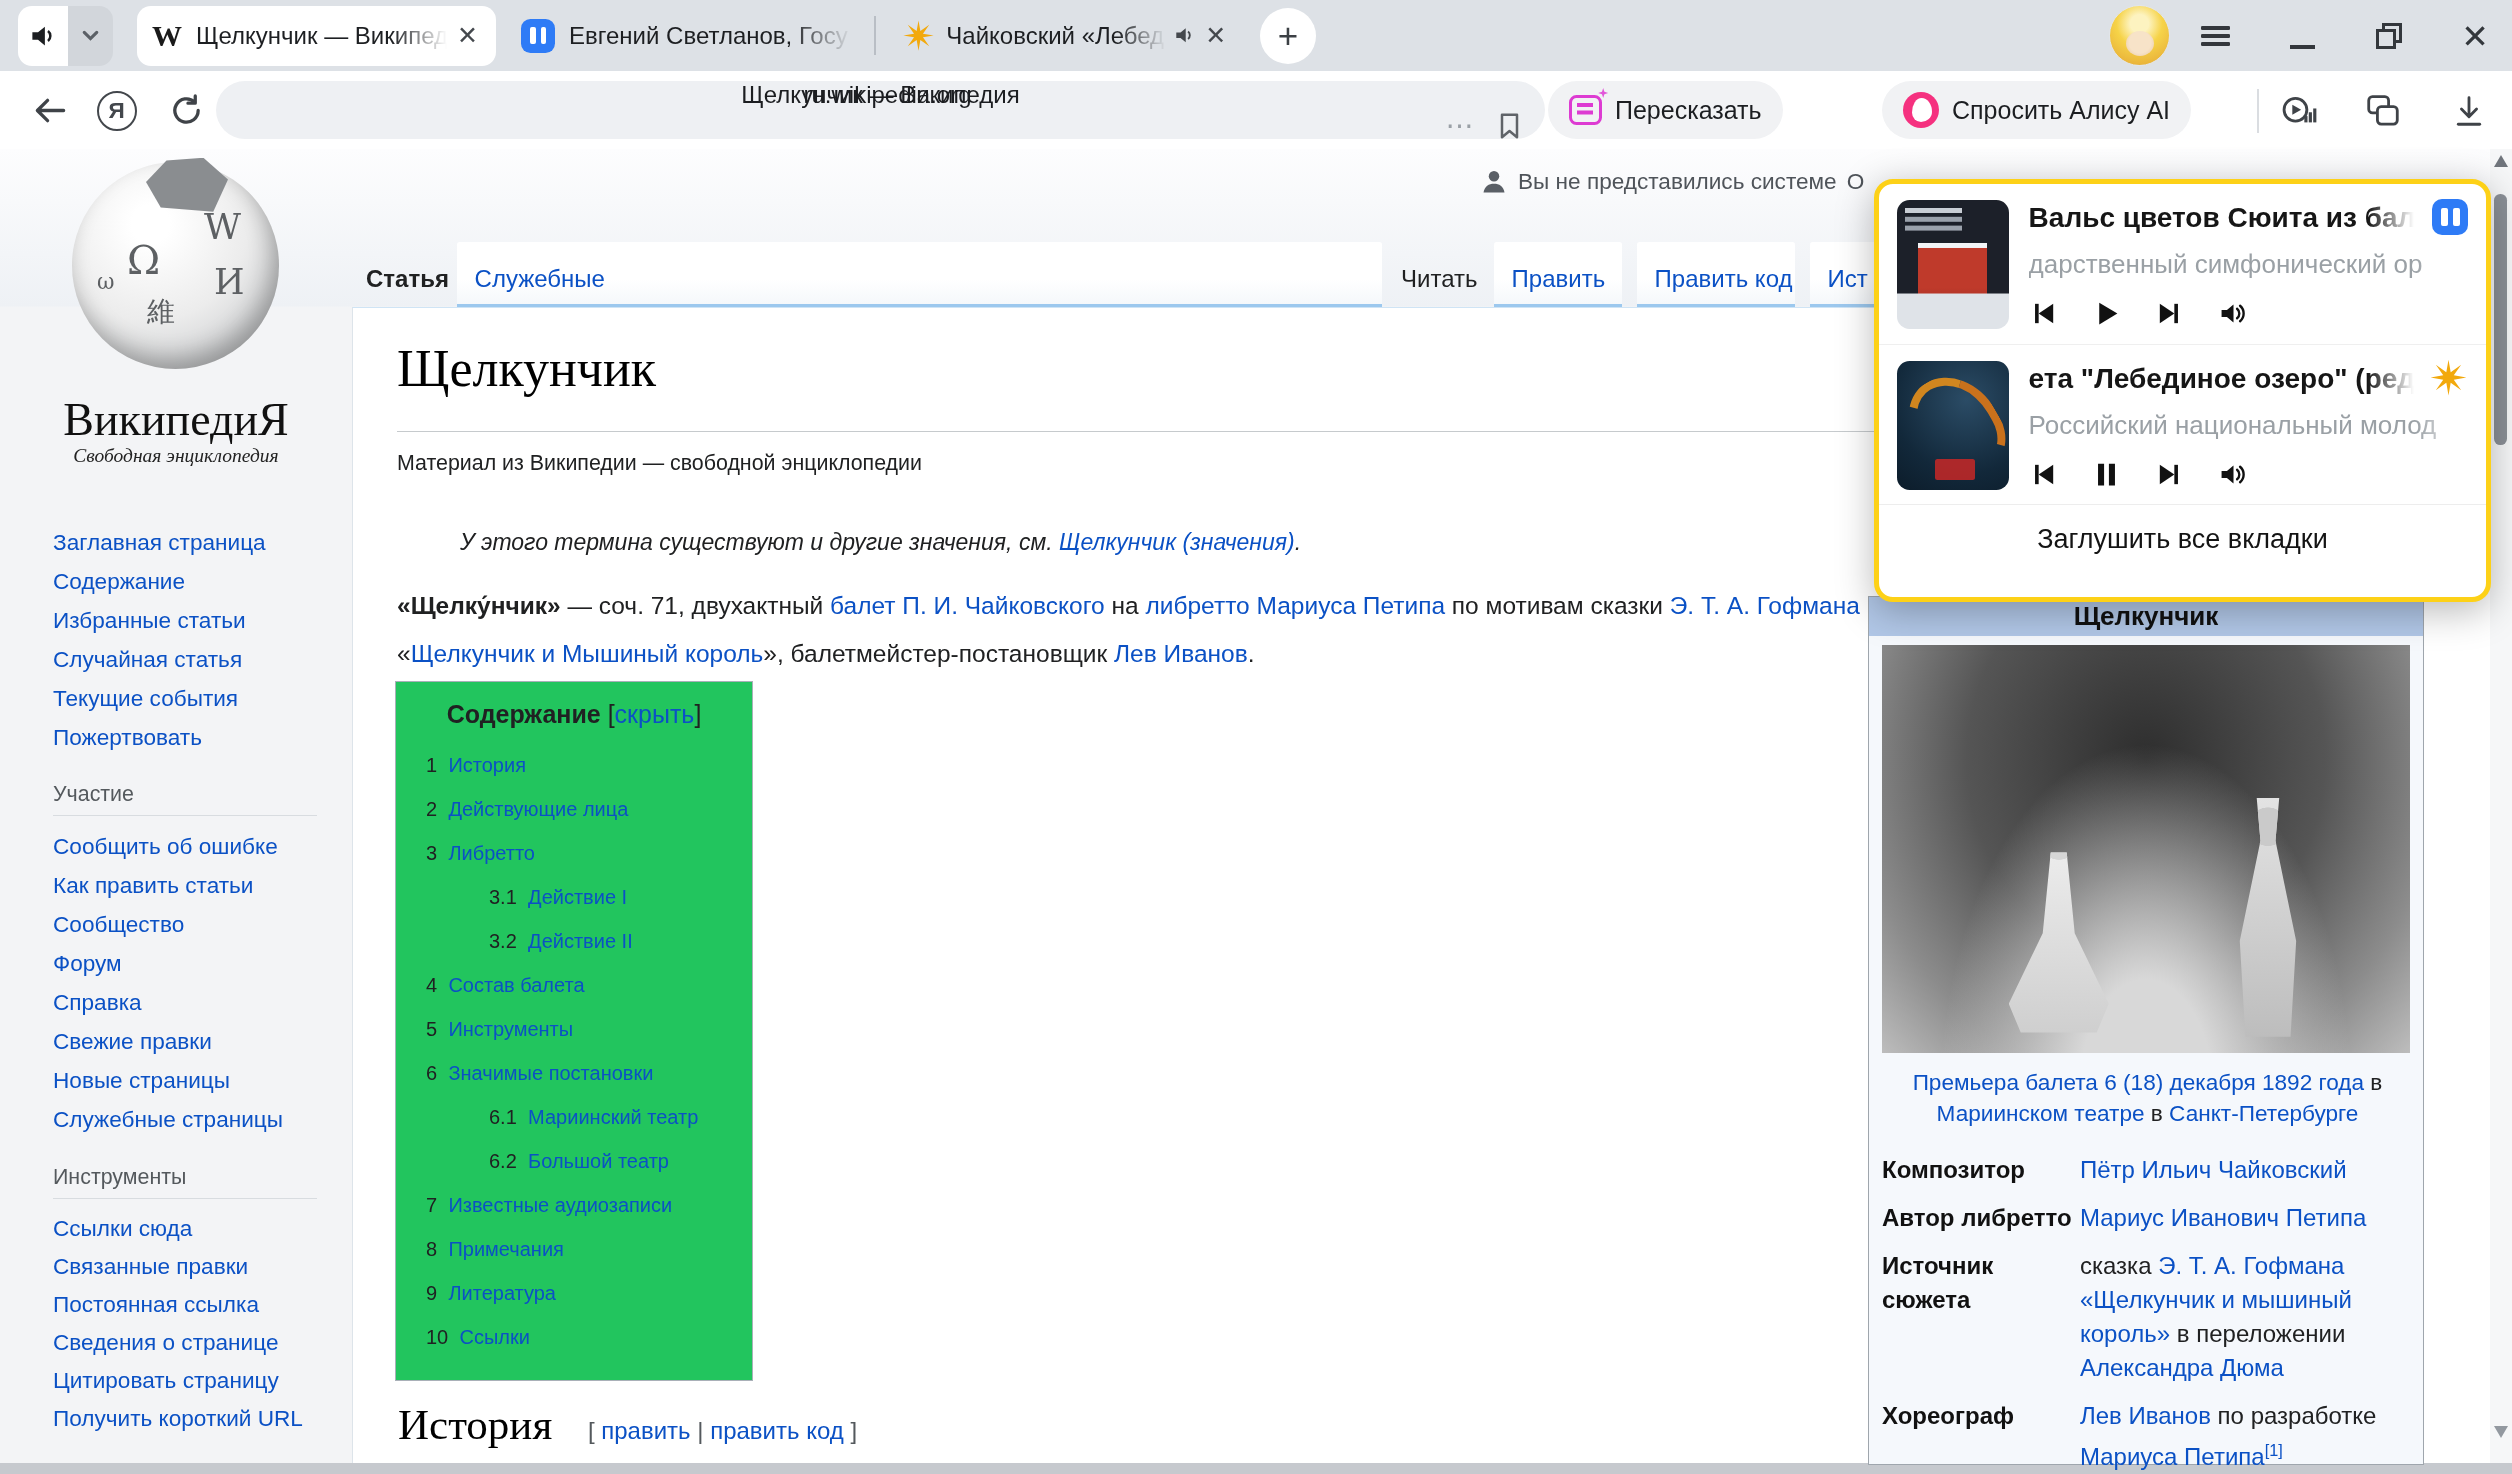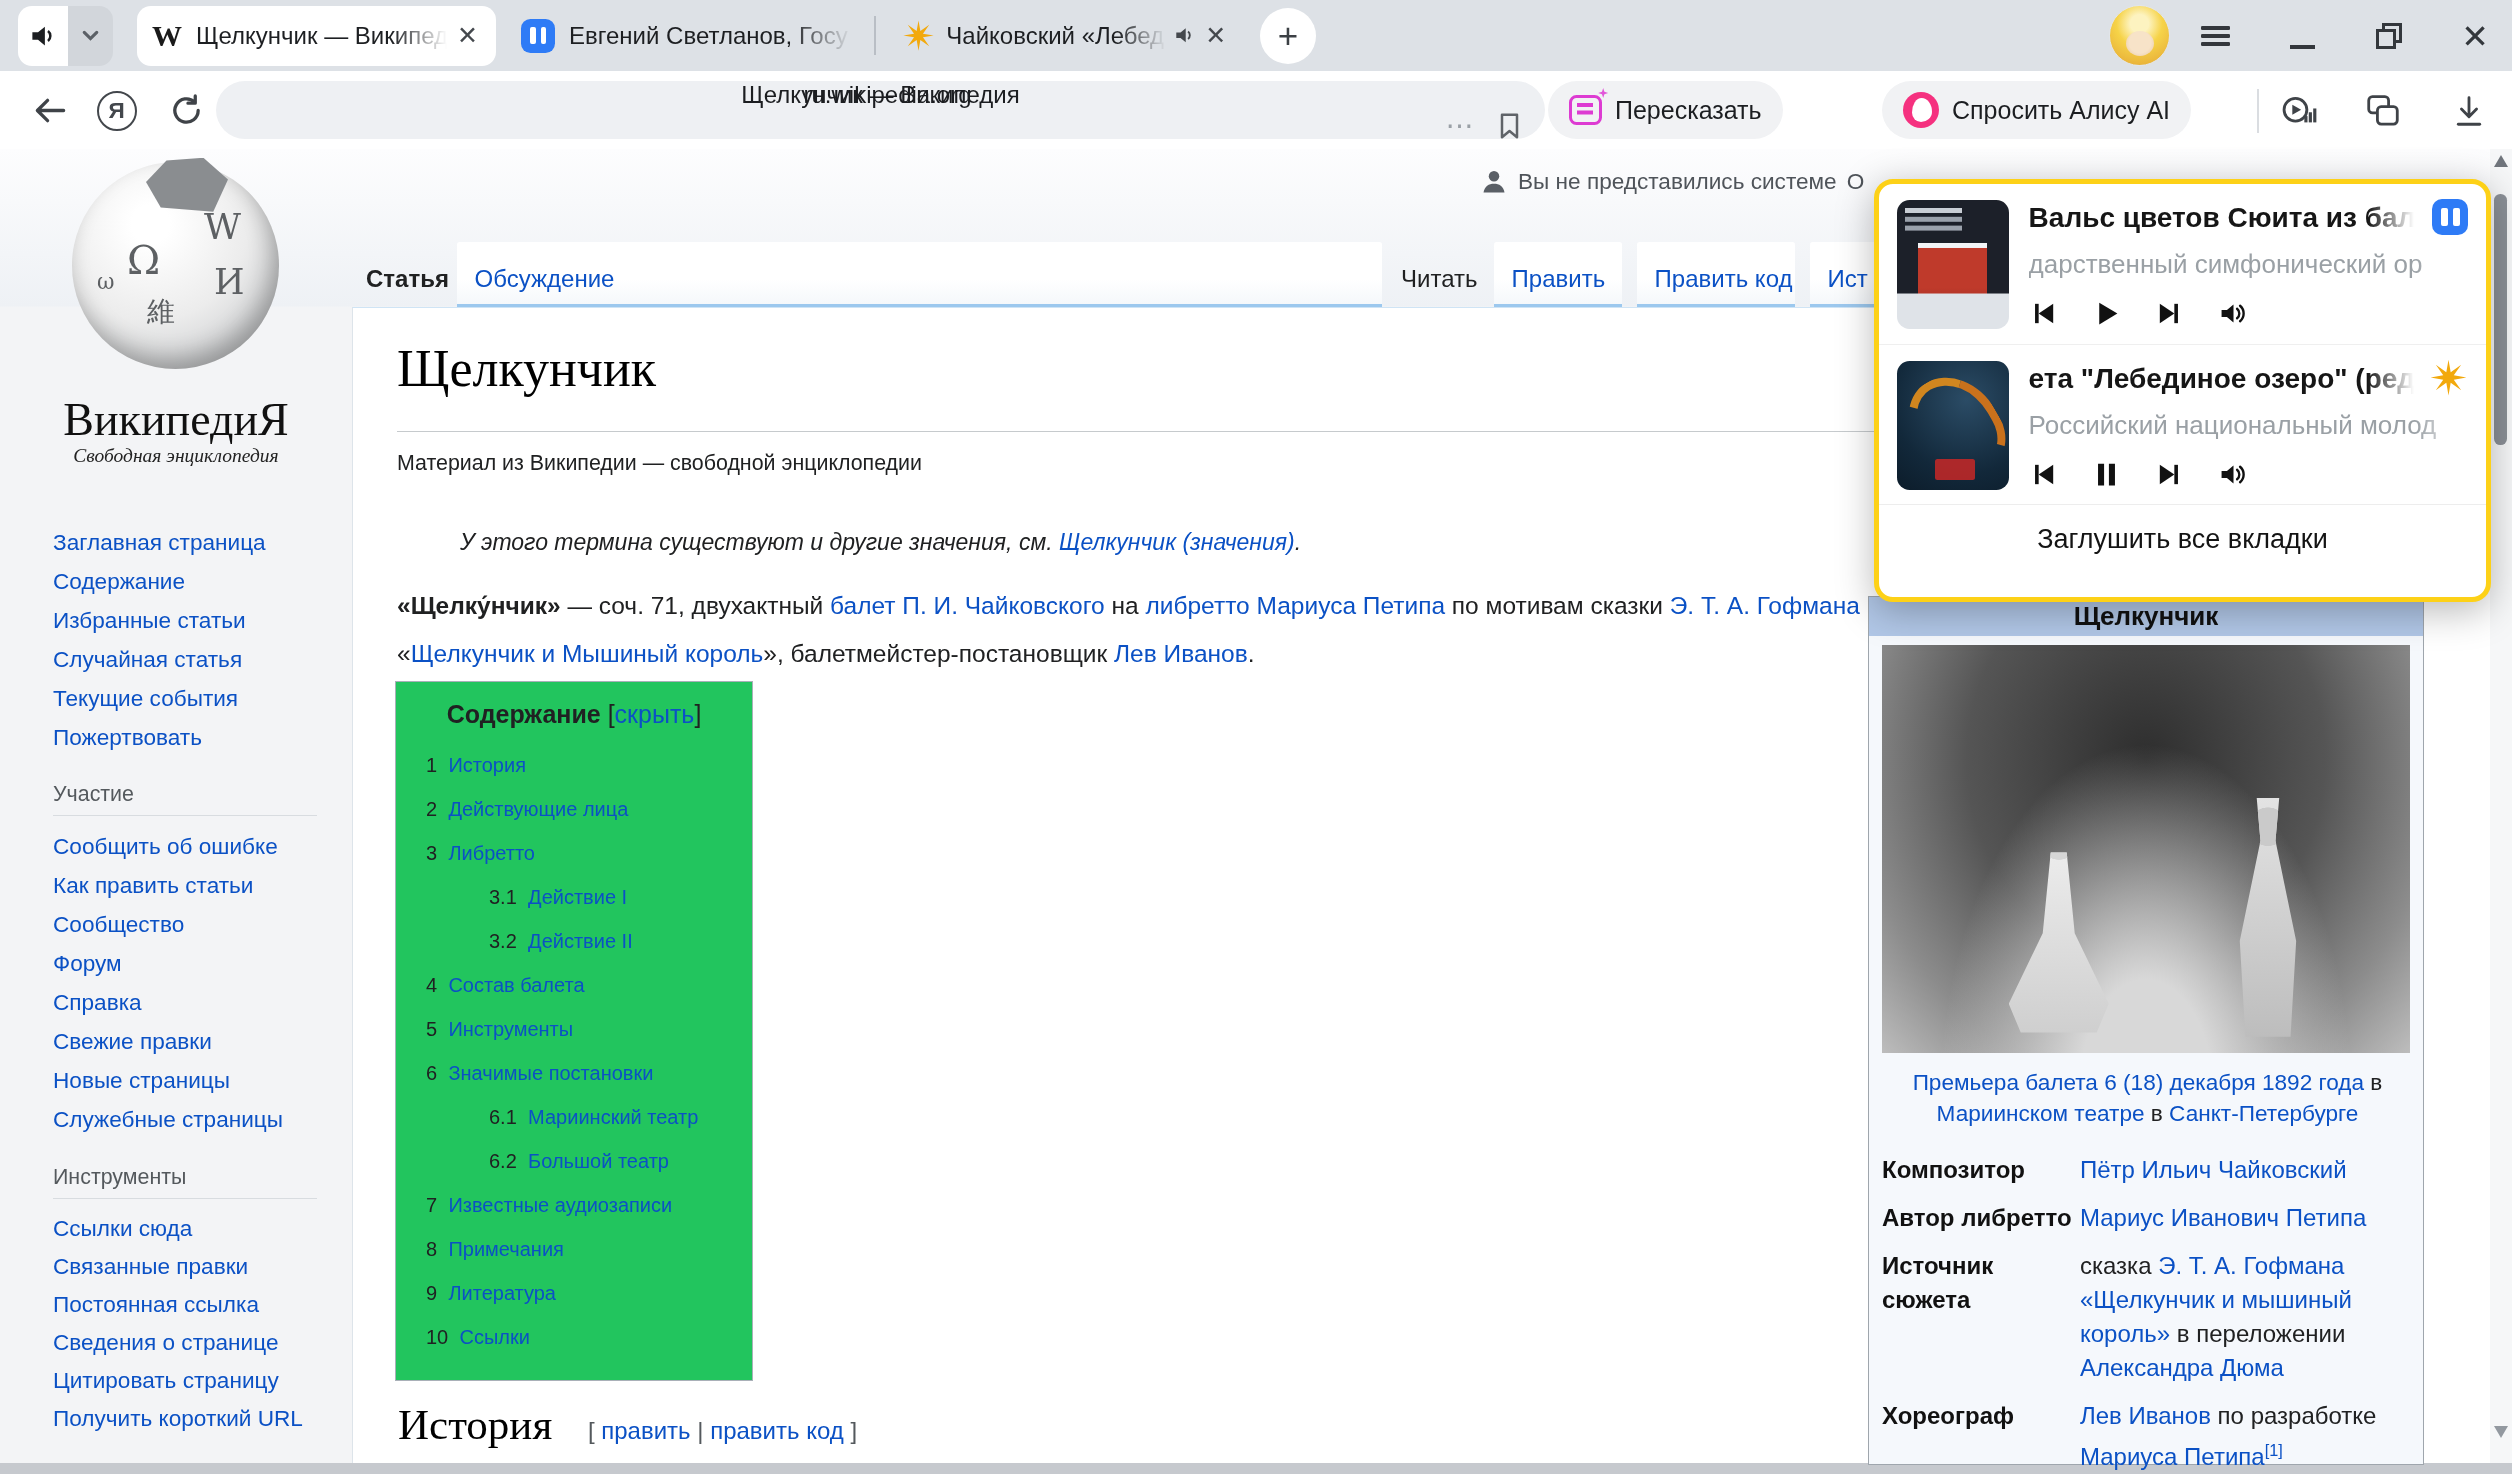--- a/index.html
+++ b/index.html
@@ -338,21 +338,21 @@
         <circle cx="24" cy="14" r="9" fill="#5a5f66"></circle>
         <path d="M6 42c2-11 9-15 18-15s16 4 18 15z" fill="#5a5f66"></path>
       </svg>
     <span>Вы не представились системе</span>
     <span>О</span>
   </div>
 
   <div class="tabs-strip">
     <span class="ns-plain" style="left:14px;font-weight:bold;">Статья</span>
     <div class="strip-card" style="left:105px; width:925px; justify-content:flex-start;">
-      <a href="#">Обсуждение</a>
+      <a href="#">Служебные</a>
     </div>
     <span class="ns-plain" style="left:1049px;">Читать</span>
     <div class="strip-card" style="left:1142px; width:128px;">
       <a href="#">Править</a>
     </div>
     <div class="strip-card" style="left:1285px; width:158px;">
       <a href="#">Править код</a>
     </div>
     <div class="strip-card" style="left:1458px; width:88px;">
       <a href="#">Ист</a>

